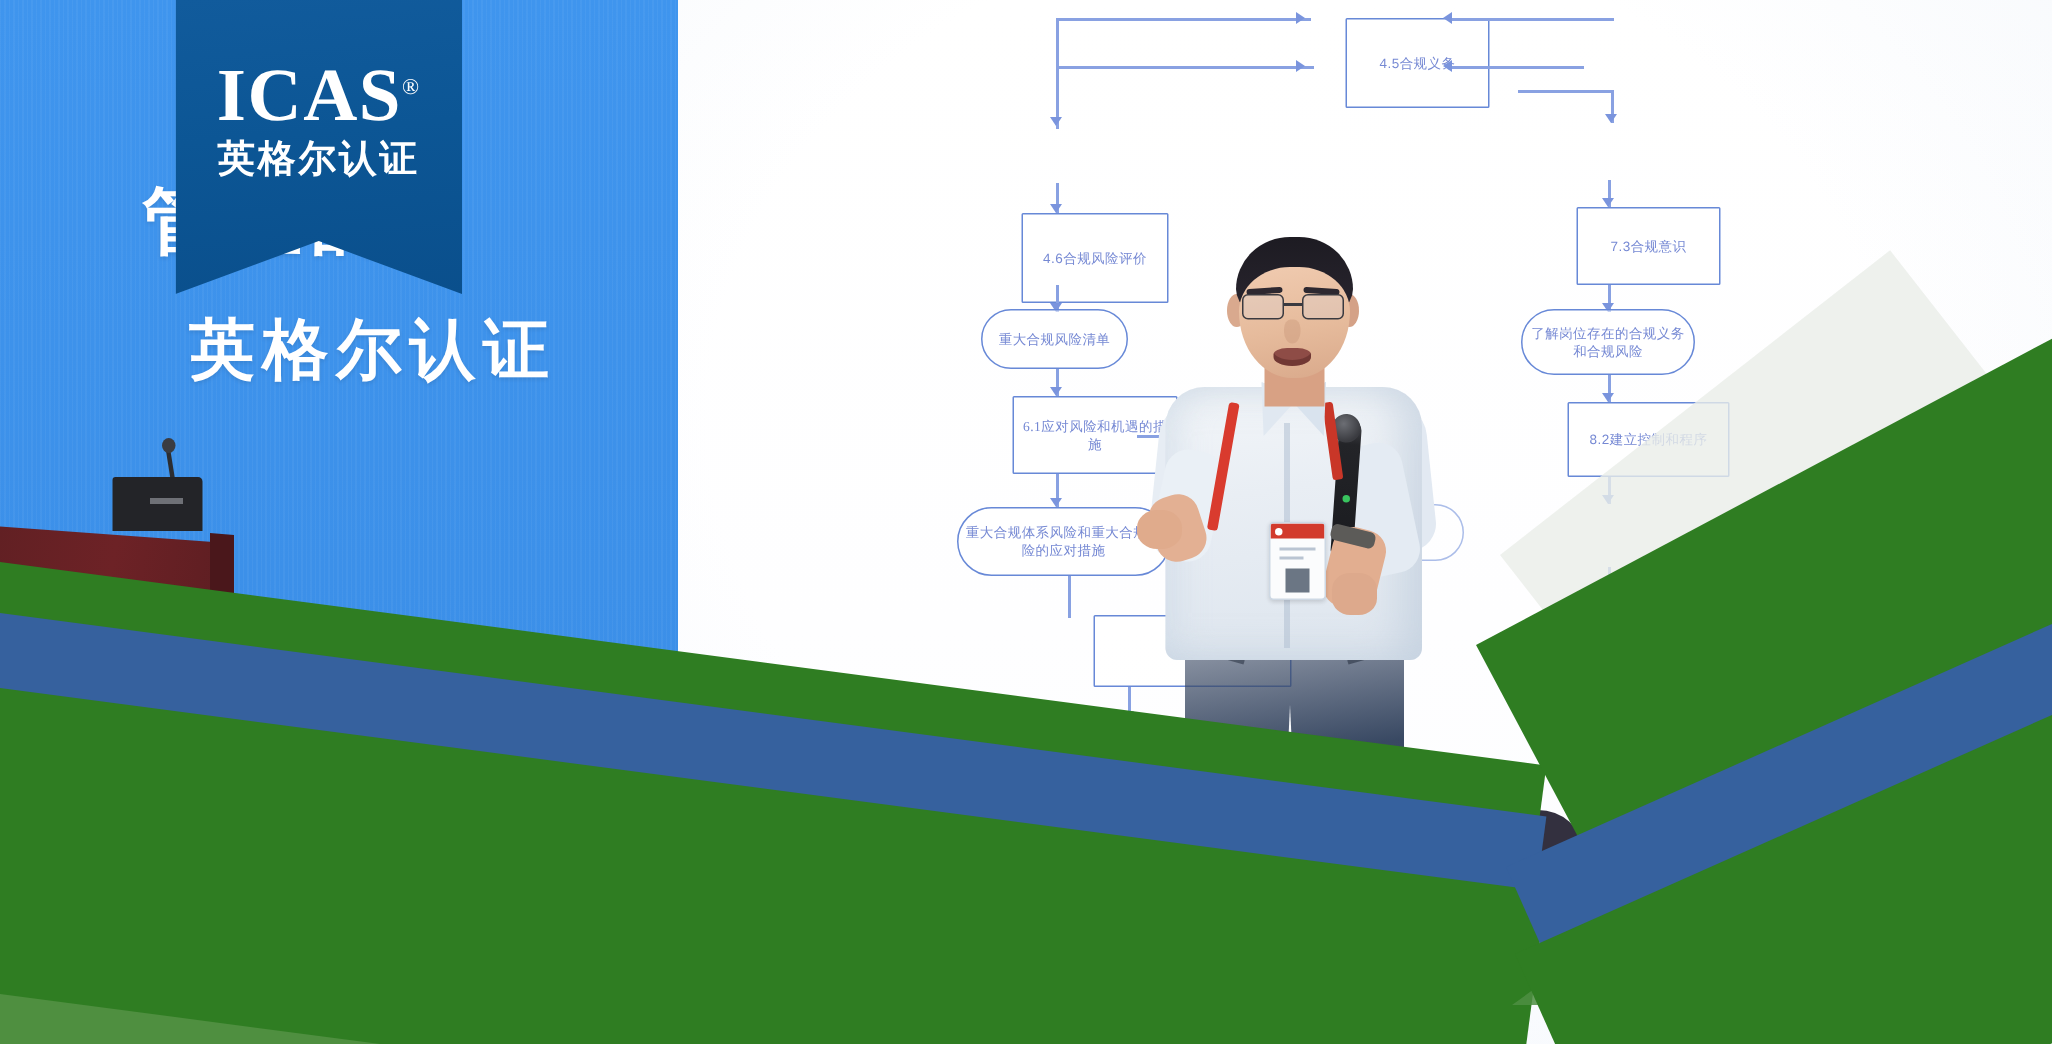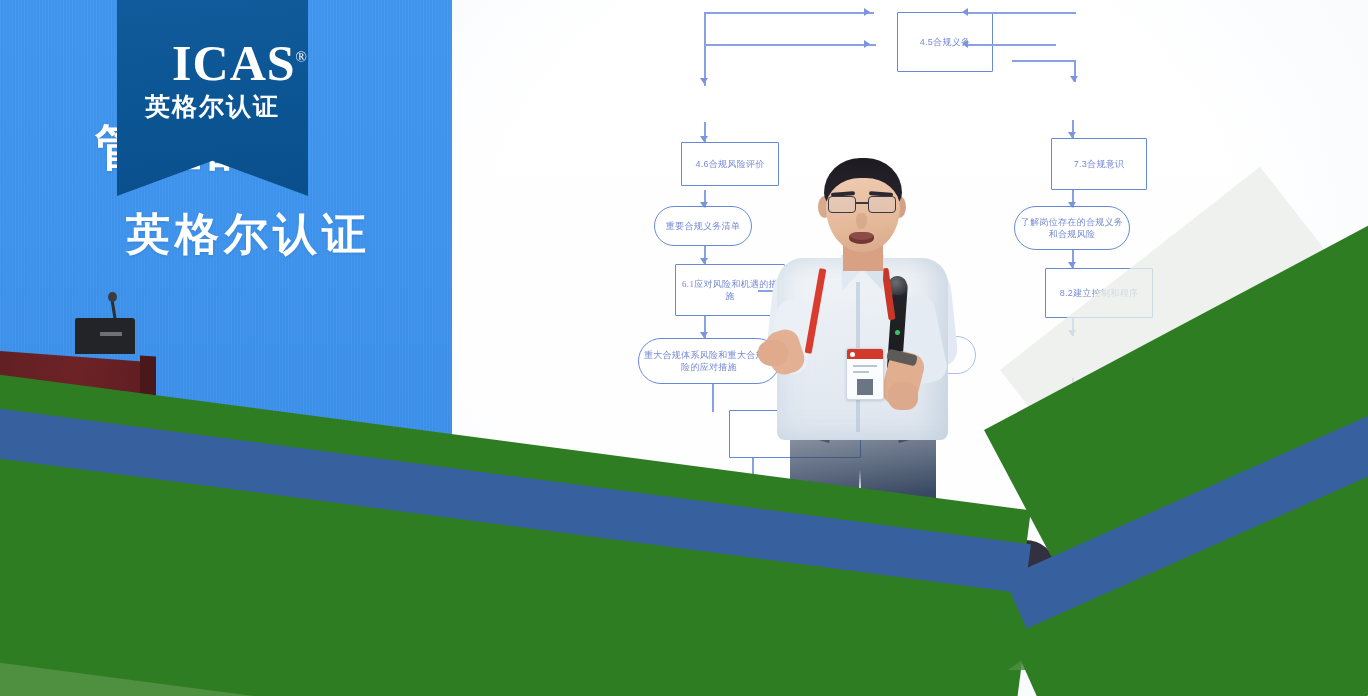--- a/index.html
+++ b/index.html
@@ -46,21 +46,21 @@
     width: 191px; height: 196px;
     background: linear-gradient(175deg, #115b9c 0%, #0c5695 45%, #0a4f8c 100%);
     -webkit-clip-path: polygon(0 0, 100% 0, 100% 100%, 50% 82%, 0 100%);
     clip-path: polygon(0 0, 100% 0, 100% 100%, 50% 82%, 0 100%);
     box-shadow: 0 2px 10px rgba(0,0,0,0.18);
   }
   .icas-wordmark {
     position: absolute;
     left: 0; top: 38px;
     width: 191px;
-    text-align: right;
+    text-align: center;
     color: #ffffff;
     font-family: "Liberation Serif", "DejaVu Serif", serif;
     font-weight: 700;
     font-size: 50px;
     letter-spacing: 1px;
     line-height: 1;
   }
   .icas-reg {
     font-size: 15px;
     vertical-align: super;
@@ -419,25 +419,25 @@
     <div class="conn h" style="left:514px; top:44px; width:90px;"></div>
     <div class="arrow-l" style="left:510px; top:8px;"></div>
     <div class="arrow-l" style="left:510px; top:40px;"></div>
 
     <div class="conn v" style="left:252px; top:44px; height:42px;"></div>
     <div class="arrow-d" style="left:248px; top:78px;"></div>
 
     <div class="conn v" style="left:252px; top:122px; height:20px;"></div>
     <div class="arrow-d" style="left:248px; top:136px;"></div>
 
-    <div class="node rect" style="left:202px; top:142px; width:98px; height:44px;">4.6合规风险评价</div>
+    <div class="node rect" style="left:202px; top:142px; width:98px; height:60px;">4.6合规风险评价</div>
     <div class="conn v" style="left:252px; top:190px; height:18px;"></div>
     <div class="arrow-d" style="left:248px; top:202px;"></div>
 
-    <div class="node pill" style="left:202px; top:206px; width:98px; height:40px;">重要合规义务清单</div>
+    <div class="node pill" style="left:202px; top:206px; width:98px; height:40px;">重大合规风险清单</div>
     <div class="conn v" style="left:252px; top:246px; height:18px;"></div>
     <div class="arrow-d" style="left:248px; top:258px;"></div>
 
     <div class="node rect" style="left:196px; top:264px; width:110px; height:52px;font-family:Liberation Serif, serif;">6.1应对风险和机遇的措施</div>
     <div class="conn h" style="left:306px; top:290px; width:42px;"></div>
     <div class="conn v" style="left:252px; top:316px; height:22px;"></div>
     <div class="arrow-d" style="left:248px; top:332px;"></div>
 
     <div class="node pill" style="left:186px; top:338px; width:142px; height:46px;">重大合规体系风险和重大合规风险的应对措施</div>
     <div class="conn v" style="left:260px; top:384px; height:28px;"></div>

